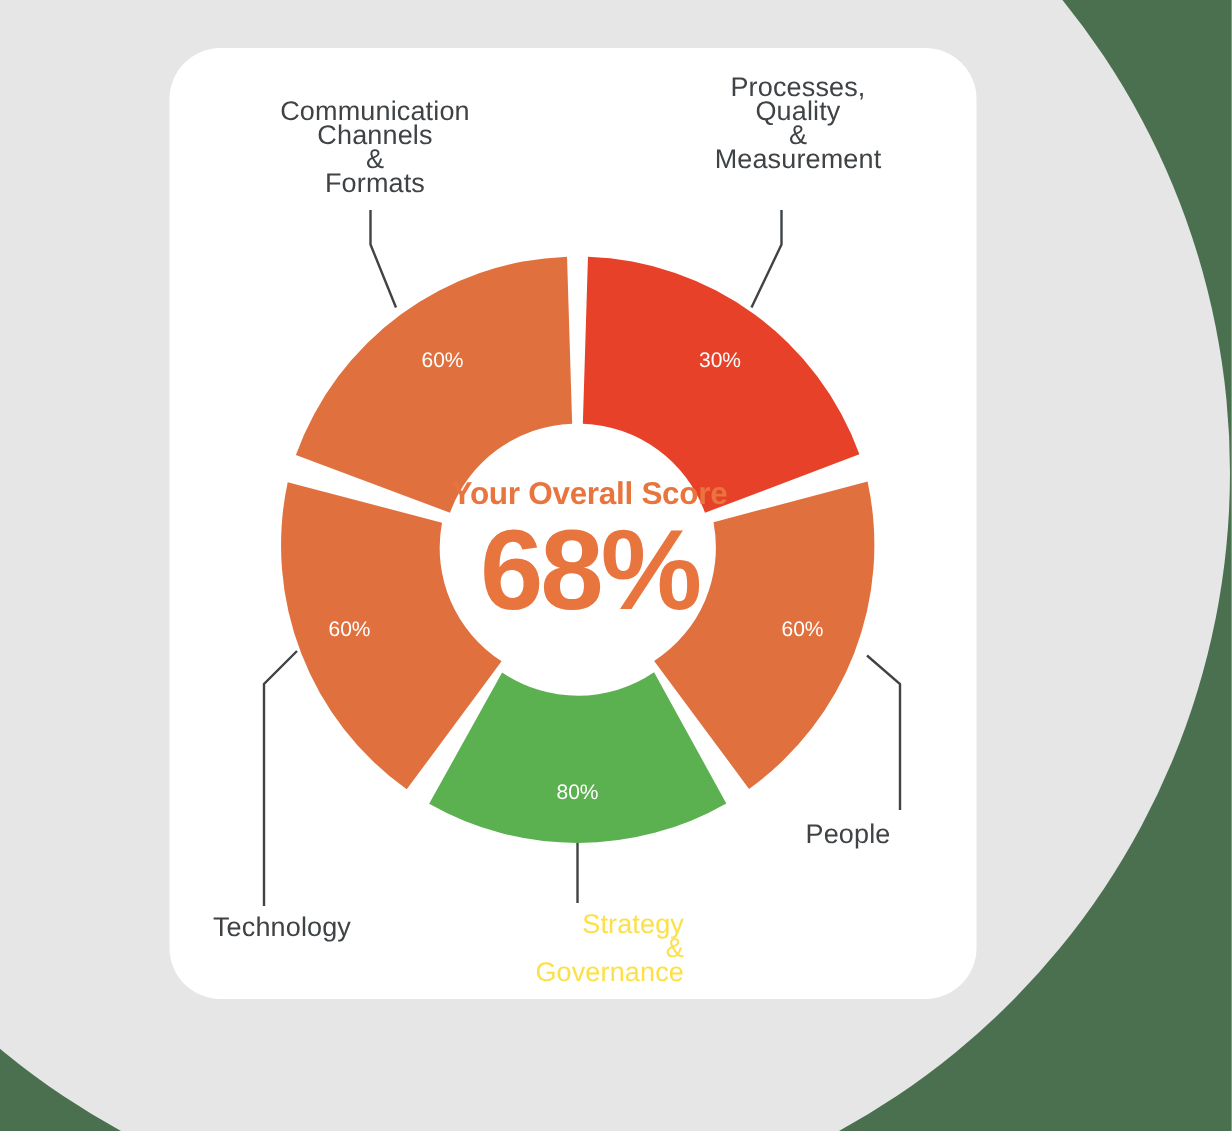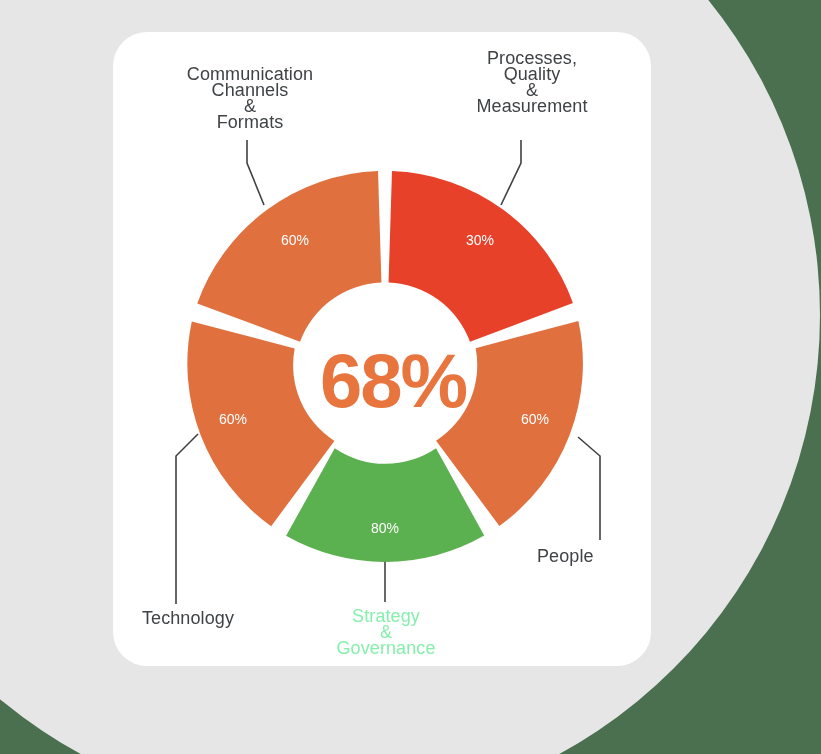--- a/index.html
+++ b/index.html
@@ -148,29 +148,30 @@
       <g>
         <text class="slice-value" x="480" y="241">30%</text>
         <text class="slice-value" x="535" y="420">60%</text>
         <text class="slice-value" x="385" y="529">80%</text>
         <text class="slice-value" x="233" y="420">60%</text>
         <text class="slice-value" x="295" y="241">60%</text>
       </g>
     </svg>
   </div>
 
+  <div id="center-title" style="color: rgb(232, 116, 62);">Your Overall Score</div>
   <div id="center-score" style="color: rgb(232, 116, 62);">68%</div>
 
   <div class="label" id="label-communication" style="color: rgb(63, 67, 70);">Communication
 Channels
 &amp;
 Formats</div>
   <div class="label" id="label-processes" style="color: rgb(63, 67, 70);">Processes,
 Quality
 &amp;
 Measurement</div>
   <div class="label" id="label-people" style="color: rgb(63, 67, 70);">People</div>
   <div class="label" id="label-technology" style="color: rgb(63, 67, 70);">Technology</div>
-  <div class="label" id="label-strategy" style="color: #86efac;">Strategy
+  <div class="label" id="label-strategy" style="color: #fde047; text-align: right;">Strategy
 &amp;
 Governance</div>
 
 </div>
 
 </body></html>

